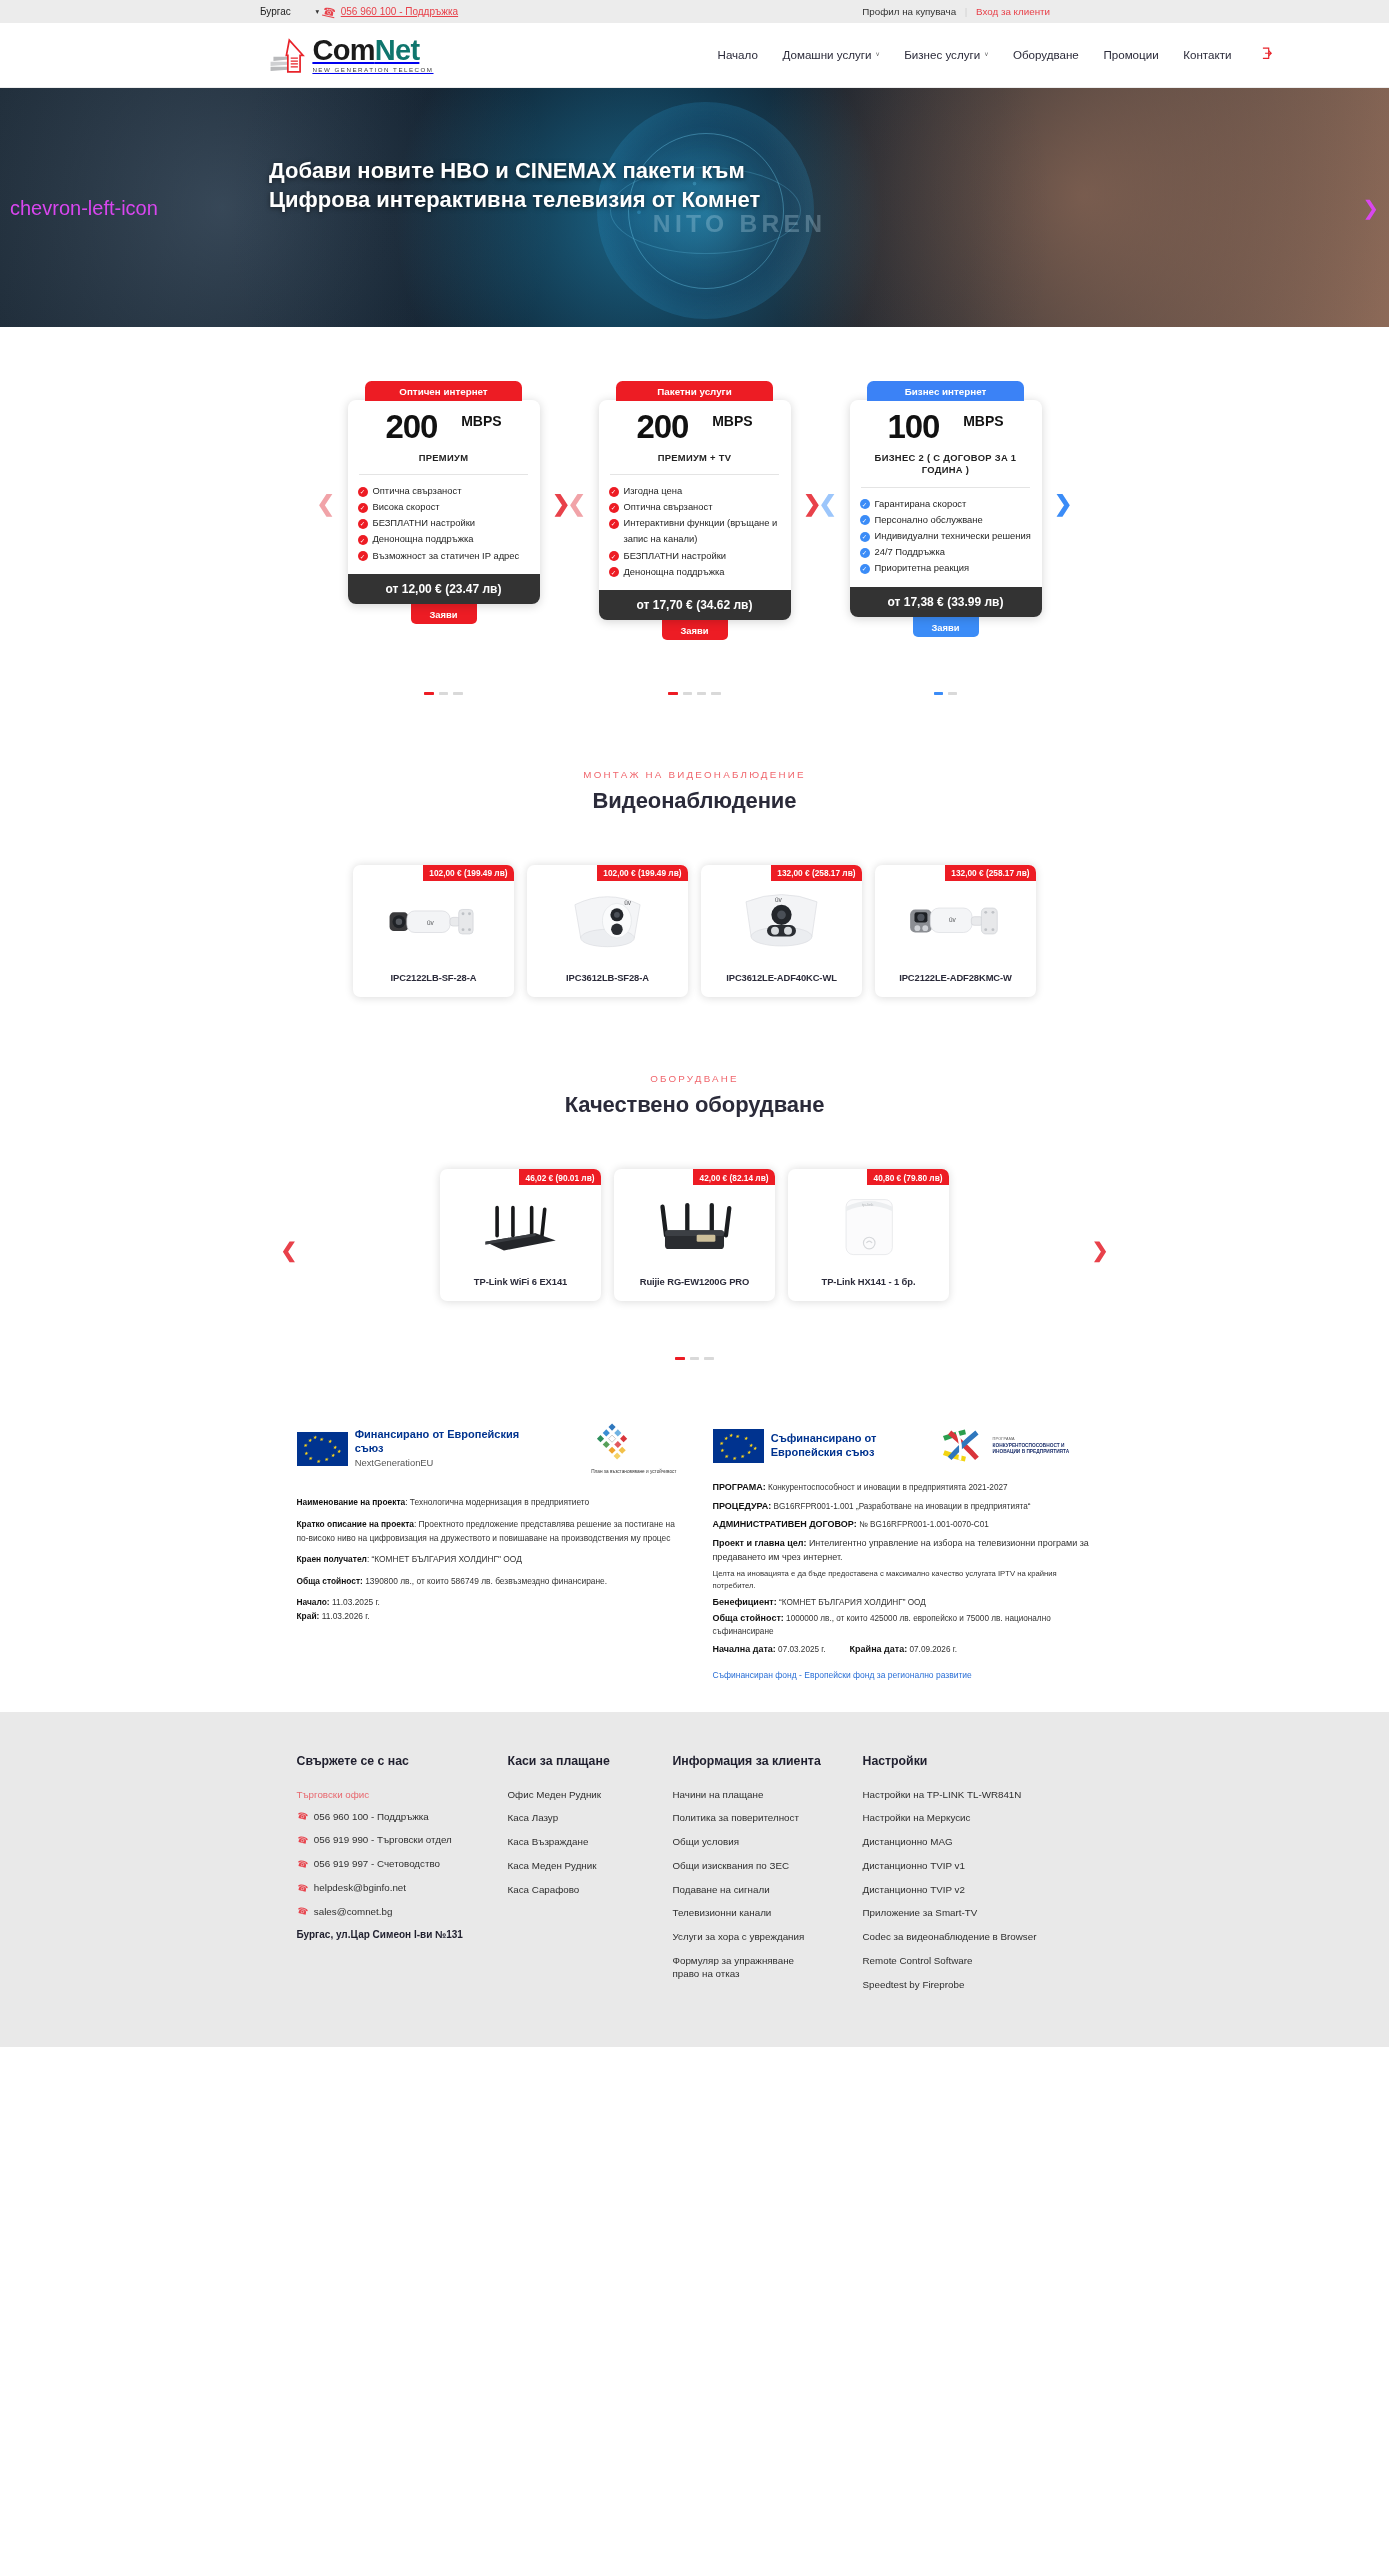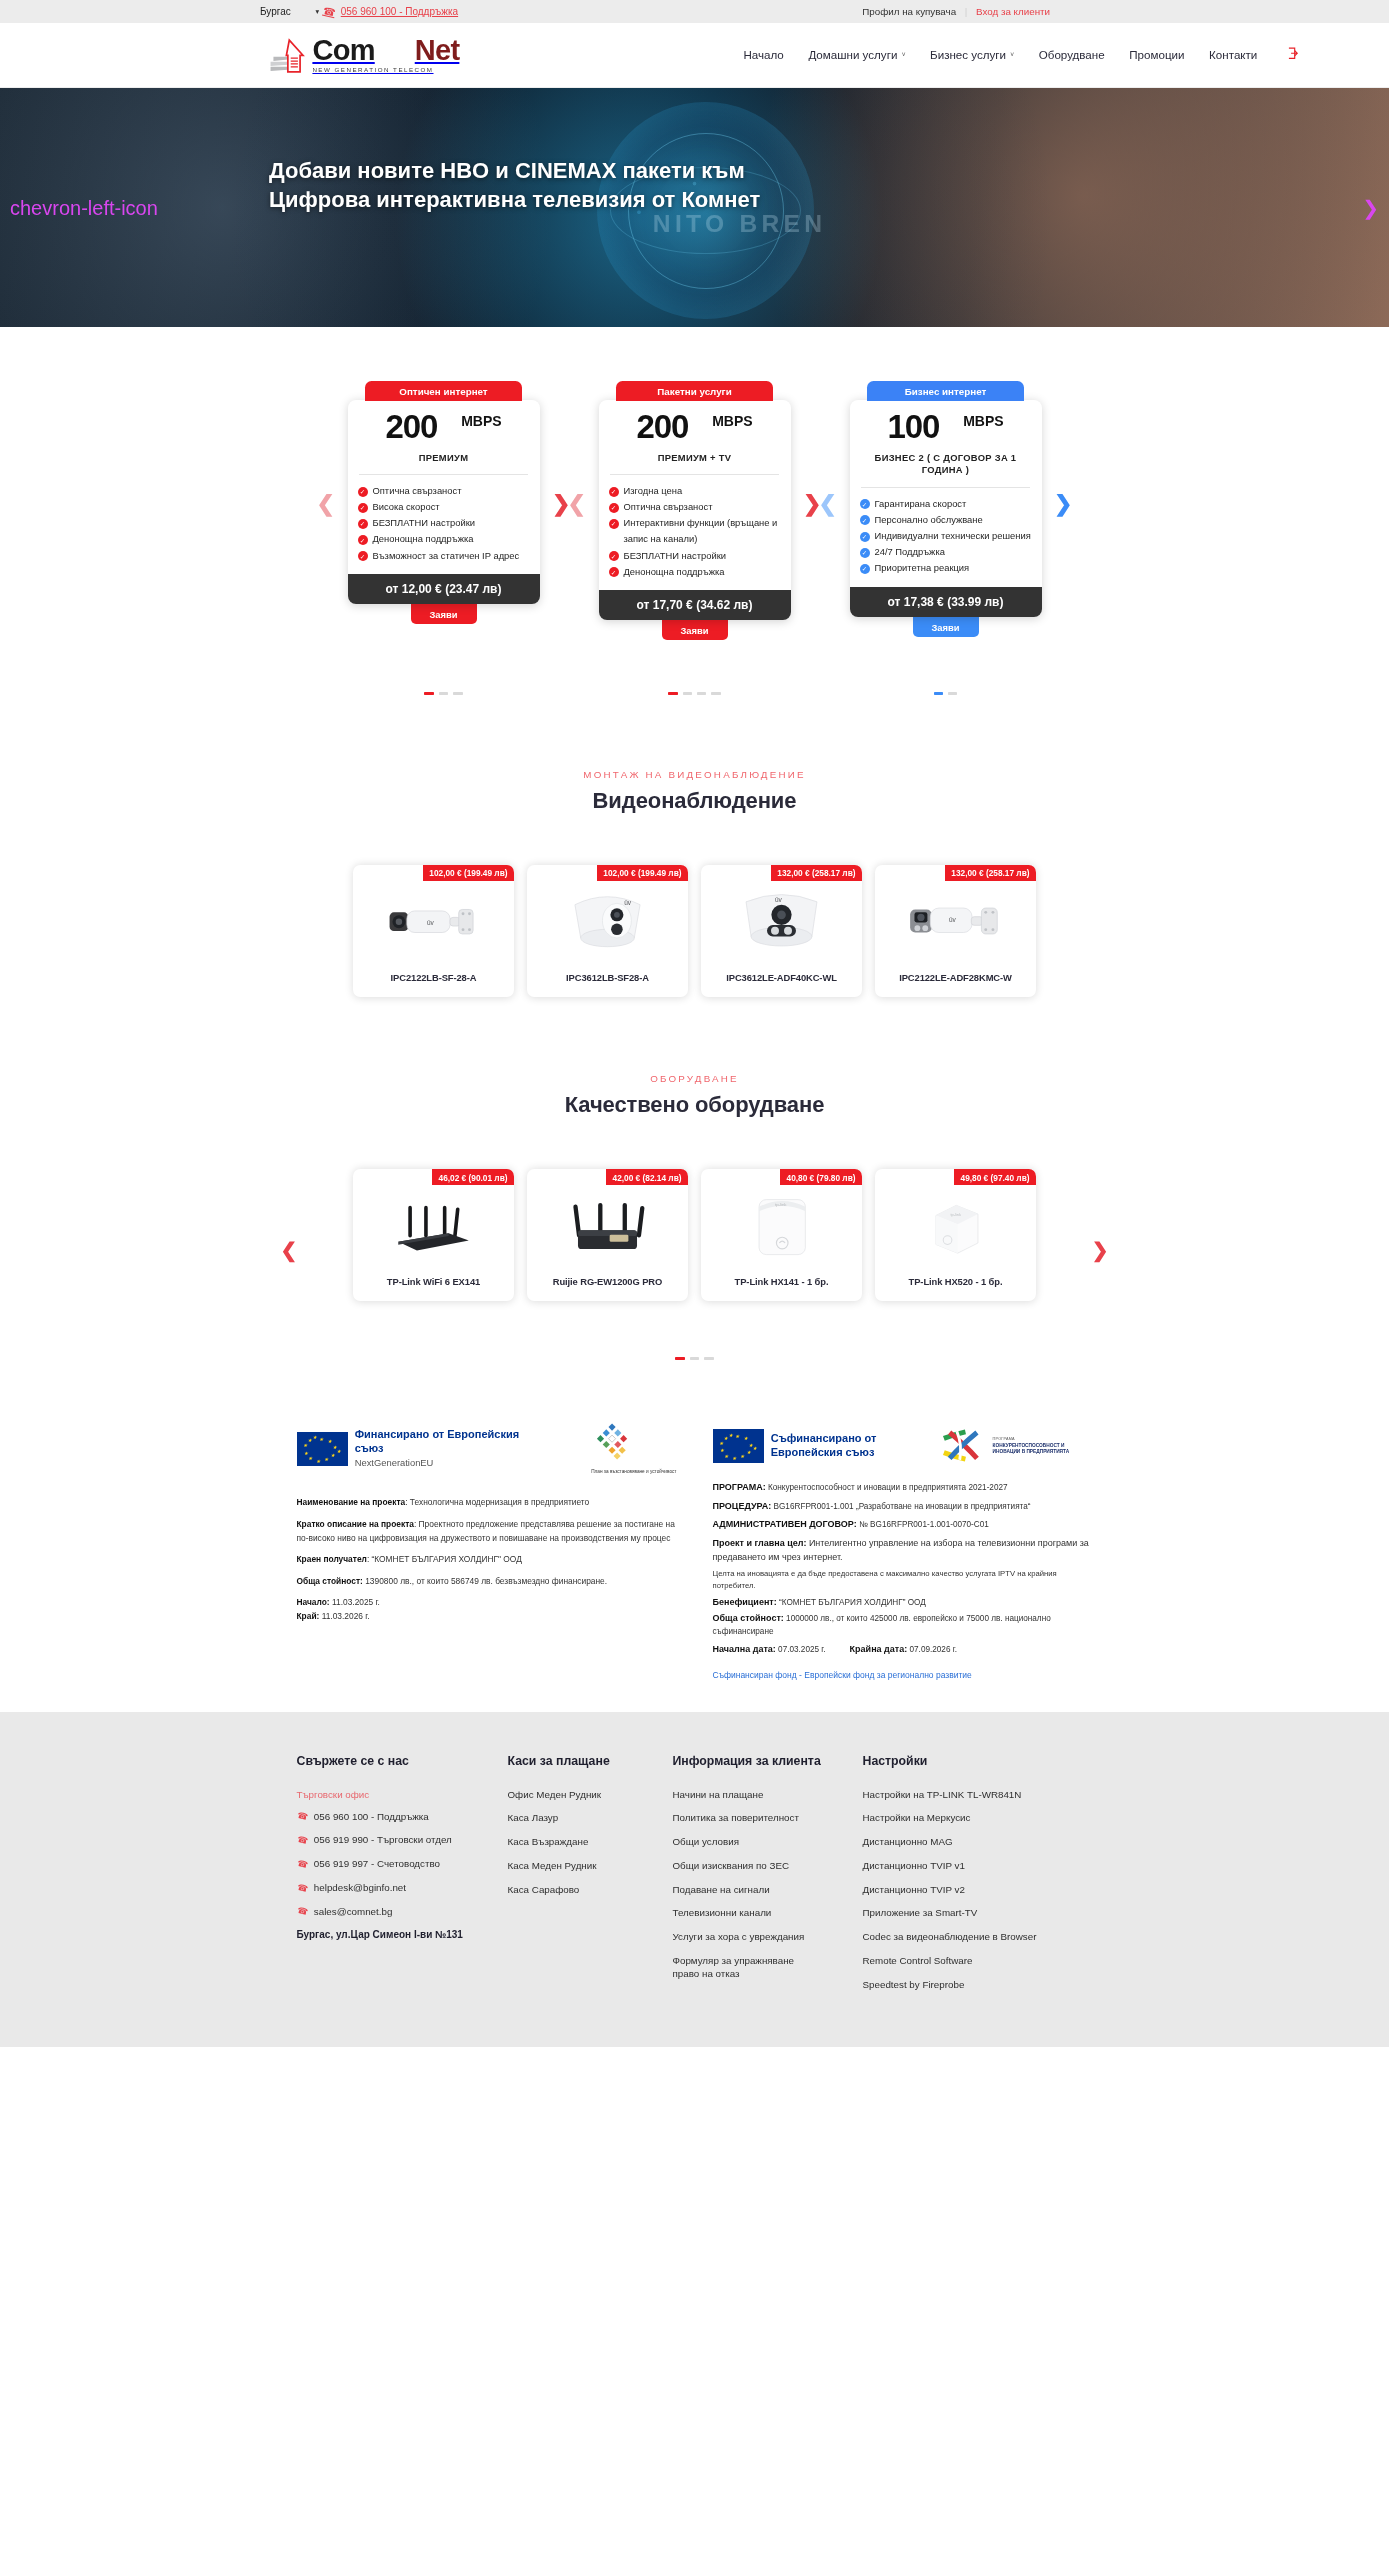--- a/index.html
+++ b/index.html
@@ -19,21 +19,21 @@
   .tb-link.red{color:#e8414a;}
 
   
   header{height:65px;display:flex;align-items:center;background:#fff;border-bottom:0.7px solid #eee;}
   .header-inner{width:1389px;display:flex;align-items:center;padding-left:269px;}
   .logo{display:flex;align-items:flex-end;gap:0;}
   .logo svg{display:block;}
   .logo-text{display:flex;flex-direction:column;line-height:1;margin-left:1.4px;}
   .logo-word{font-size:29px;font-weight:bold;letter-spacing:-0.7px;font-family:"Liberation Sans",sans-serif;}
   .logo-word .com{color:#1b1b1b;}
-  .logo-word .net{color:#7f1d1d;margin-left:40px;}
+  .logo-word .net{color:#0f766e;}
   .logo-sub{font-size:6.2px;letter-spacing:1.5px;color:#3b3b3b;margin-top:2.2px;}
   nav{display:flex;align-items:center;gap:24.6px;margin-left:284px;}
   .nav-item{font-size:11.6px;color:#2b2b3a;text-decoration:none;display:flex;align-items:center;gap:4.3px;white-space:nowrap;}
   .nav-item .caret{font-size:6.5px;color:#555;}
   .login-ico{color:#e8232a;font-size:14.5px;margin-left:4.3px;}
 
   
   .hero{position:relative;height:239px;overflow:hidden;background:#0d1620;}
   .hero-bg{position:absolute;inset:0;background:
      radial-gradient(circle at 46% 55%, rgba(40,160,210,.55) 0%, rgba(10,35,60,.1) 32%, transparent 55%),
@@ -496,33 +496,20 @@
             <rect x="44" y="16" width="64" height="76" rx="10" fill="#fbfbfc" stroke="#e2e3e6"></rect>
             <path d="M44 26 q32 -16 64 0 v6 q-32 -14 -64 0 z" fill="#eceef0"></path>
             <circle cx="76" cy="76" r="8" fill="none" stroke="#d6d8db" stroke-width="1.6"></circle>
             <path d="M72 76 q4 -5 8 0" stroke="#d6d8db" stroke-width="1.6" fill="none"></path>
             <text x="66" y="25" font-size="6" fill="#b7babd" font-family="sans-serif">tp-link</text>
           </svg>
         </div>
         <div class="prod-name">TP-Link HX141 - 1 бр.</div>
       </div>
 
-      <div class="prod">
-        <div class="prod-price">49,80 € (97.40 лв)</div>
-        <div class="prod-img">
-          <svg width="109" height="76" viewBox="0 0 150 105" aria-hidden="true">
-            <path d="M48 38 L76 24 L106 36 L106 76 L78 90 L48 78 Z" fill="#fbfbfc" stroke="#e3e4e7"></path>
-            <path d="M48 38 L76 24 L106 36 L78 50 Z" fill="#f2f3f5"></path>
-            <path d="M78 50 L78 90 L48 78 L48 38 Z" fill="#f8f9fa"></path>
-            <circle cx="64" cy="72" r="6" fill="none" stroke="#dcdee1" stroke-width="1.4"></circle>
-            <text x="68" y="38" font-size="5.5" fill="#bfc2c5" font-family="sans-serif">tp-link</text>
-          </svg>
-        </div>
-        <div class="prod-name">TP-Link HX520 - 1 бр.</div>
-      </div>
     </div>
     <div class="prod-dots">
       <span class="dot on"></span>
       <span class="dot"></span>
       <span class="dot"></span>
     </div>
   </div>
 </section>
 
 <section class="eu">

